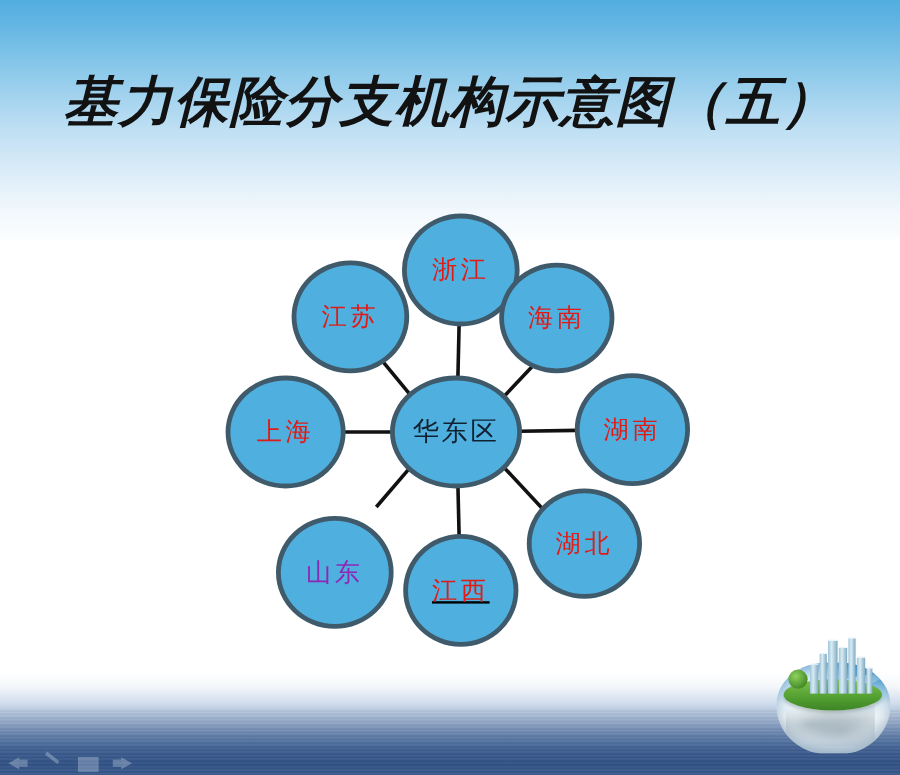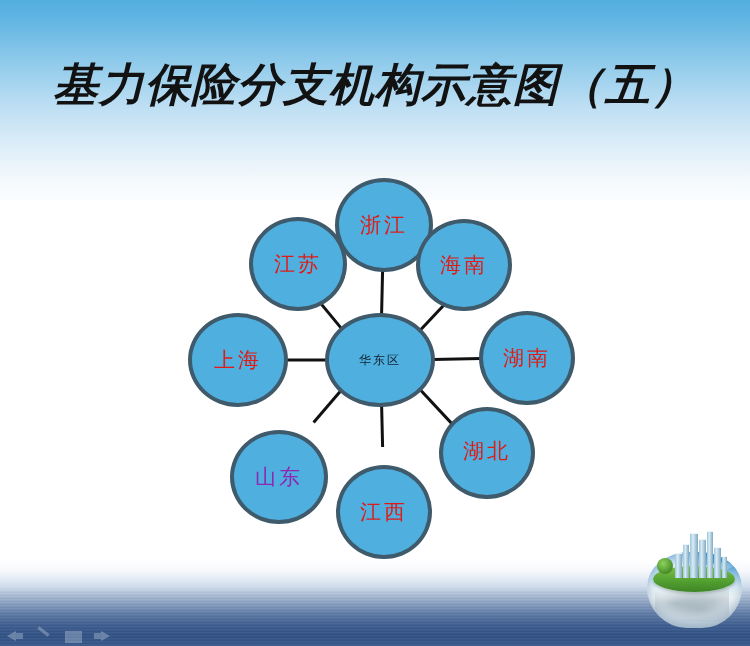--- a/index.html
+++ b/index.html
@@ -175,21 +175,21 @@
   .node-label {
     font-family: "Liberation Serif", "DejaVu Serif", serif;
     font-size: 21px;
     line-height: 22px;
     letter-spacing: 3px;
     white-space: nowrap;
     font-weight: 400;
   }
   .node-center .node-label {
     color: #102030;
-    font-size: 12px;
+    font-size: 22px;
     letter-spacing: 2px;
   }
 
   
   .globe-logo {
     position: absolute;
     left: 645px;
     top: 520px;
     width: 100px;
     height: 100px;
@@ -328,32 +328,32 @@
         <div class="node" style="left: 335px; top: 178px; width: 98px; height: 94px; background: rgb(79, 176, 223); border-color: rgb(63, 90, 107);">
           <span class="node-label" style="color: rgb(224, 27, 22);">浙江</span>
         </div>
         <div class="node" style="left: 416px; top: 219px; width: 96px; height: 92px; background: rgb(79, 176, 223); border-color: rgb(63, 90, 107);">
           <span class="node-label" style="color: rgb(224, 27, 22);">海南</span>
         </div>
         <div class="node" style="left: 479px; top: 311px; width: 96px; height: 94px; background: rgb(79, 176, 223); border-color: rgb(63, 90, 107);">
           <span class="node-label" style="color: rgb(224, 27, 22); text-align: right;">湖南</span>
         </div>
         <div class="node" style="left: 439px; top: 407px; width: 96px; height: 92px; background: rgb(79, 176, 223); border-color: rgb(63, 90, 107);">
-          <span class="node-label" style="color: rgb(224, 27, 22); font-family: Liberation Mono, monospace;">湖北</span>
-        </div>
-        <div class="node" style="left: 336px; top: 465px; width: 96px; height: 94px; background: rgb(79, 176, 223); border-color: rgb(63, 90, 107);">
+          <span class="node-label" style="color: rgb(224, 27, 22);">湖北</span>
+        </div>
+        <div class="node" style="left: 336px; top: 445px; width: 96px; height: 94px; background: rgb(79, 176, 223); border-color: rgb(63, 90, 107); text-decoration: underline;">
           <span class="node-label" style="color: rgb(224, 27, 22);">江西</span>
         </div>
         <div class="node" style="left: 230px; top: 430px; width: 98px; height: 94px; background: rgb(79, 176, 223); border-color: rgb(63, 90, 107);">
           <span class="node-label" style="color: rgb(141, 40, 181);">山东</span>
         </div>
         <div class="node" style="left: 188px; top: 313px; width: 100px; height: 94px; background: rgb(79, 176, 223); border-color: rgb(63, 90, 107);">
           <span class="node-label" style="color: rgb(224, 27, 22);">上海</span>
         </div>
-        <div class="node" style="left: 249px; top: 217px; width: 98px; height: 94px; background: rgb(79, 176, 223); border-color: rgb(63, 90, 107);">
+        <div class="node" style="left: 243px; top: 217px; width: 98px; height: 94px; background: rgb(79, 176, 223); border-color: rgb(63, 90, 107);">
           <span class="node-label" style="color: rgb(224, 27, 22);">江苏</span>
         </div>
       </div>
   </div>
 
   <div class="globe-logo">
     <div class="globe-ball"></div>
     <div class="globe-land"></div>
     <div class="globe-tree"></div>
     <div class="globe-city">

